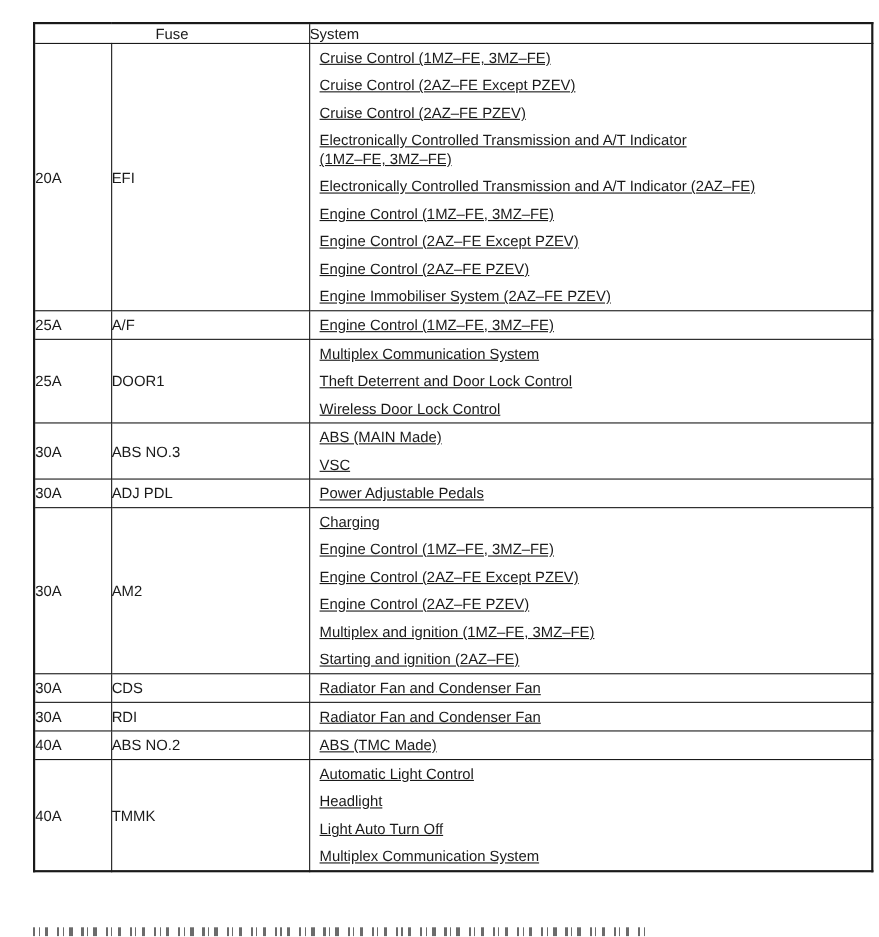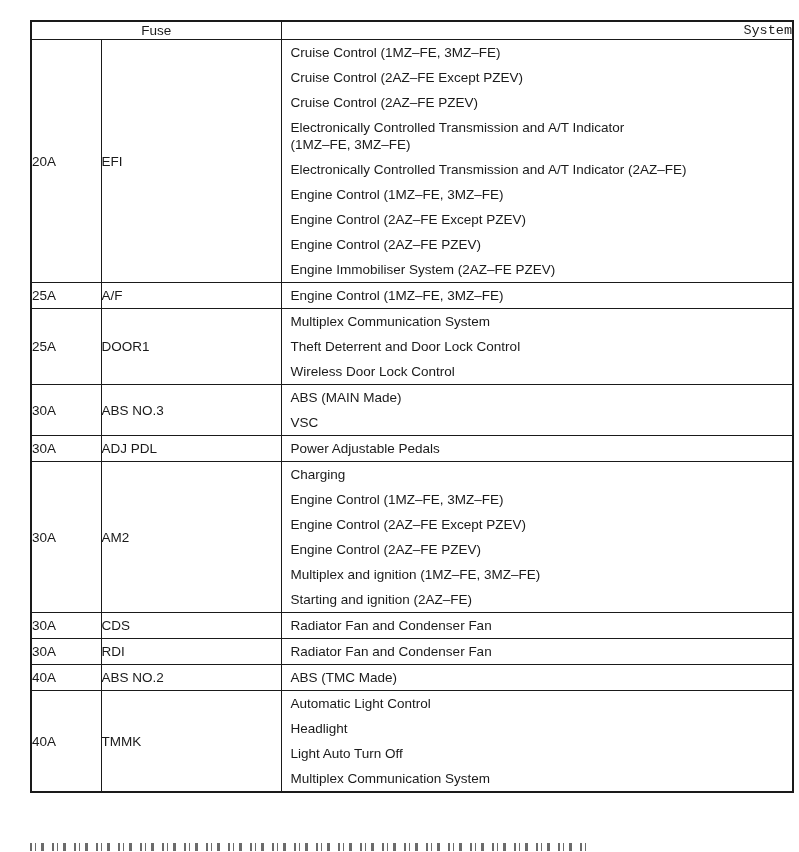--- a/index.html
+++ b/index.html
@@ -36,38 +36,38 @@
     border: 2px solid #1a1a1a;
   }
   th.h-fuse {
     font-weight: normal;
     text-align: center;
     padding: 2px 8px;
     line-height: 17px;
   }
   th.h-system {
     font-weight: normal;
-    text-align: right;
+    text-align: left;
     padding: 2px 8px 2px 9px;
     line-height: 17px;
-    font-family: Liberation Mono, monospace;
   }
   td.amp {
     vertical-align: middle;
     padding: 4px 6px 4px 9px;
     line-height: 17px;
   }
   td.name {
     vertical-align: middle;
     padding: 4px 6px 4px 8px;
     line-height: 17px;
   }
   td.systems {
     vertical-align: top;
     padding: 0;
+    text-decoration: underline;
   }
   .sys-line {
     padding: 4px 8px 4px 9px;
     line-height: 17px;
     white-space: pre-line;
   }
   
   .clipped-remnant {
     position: absolute;
     left: 18px;

